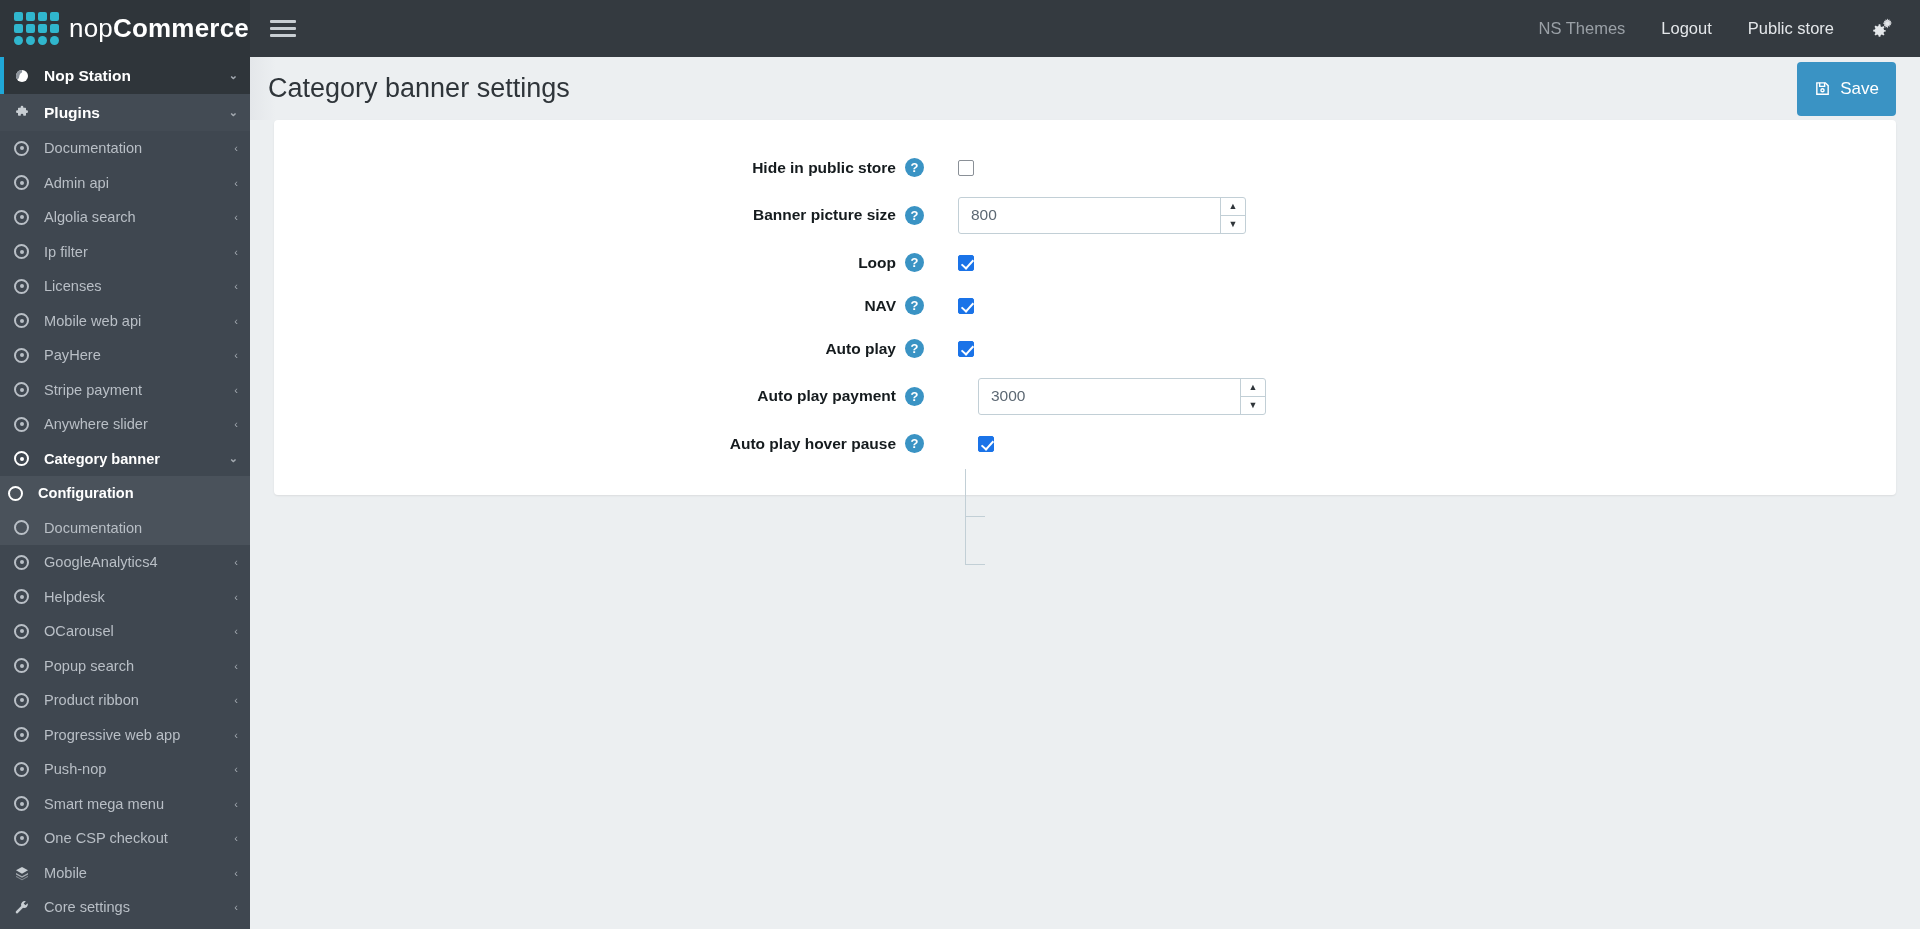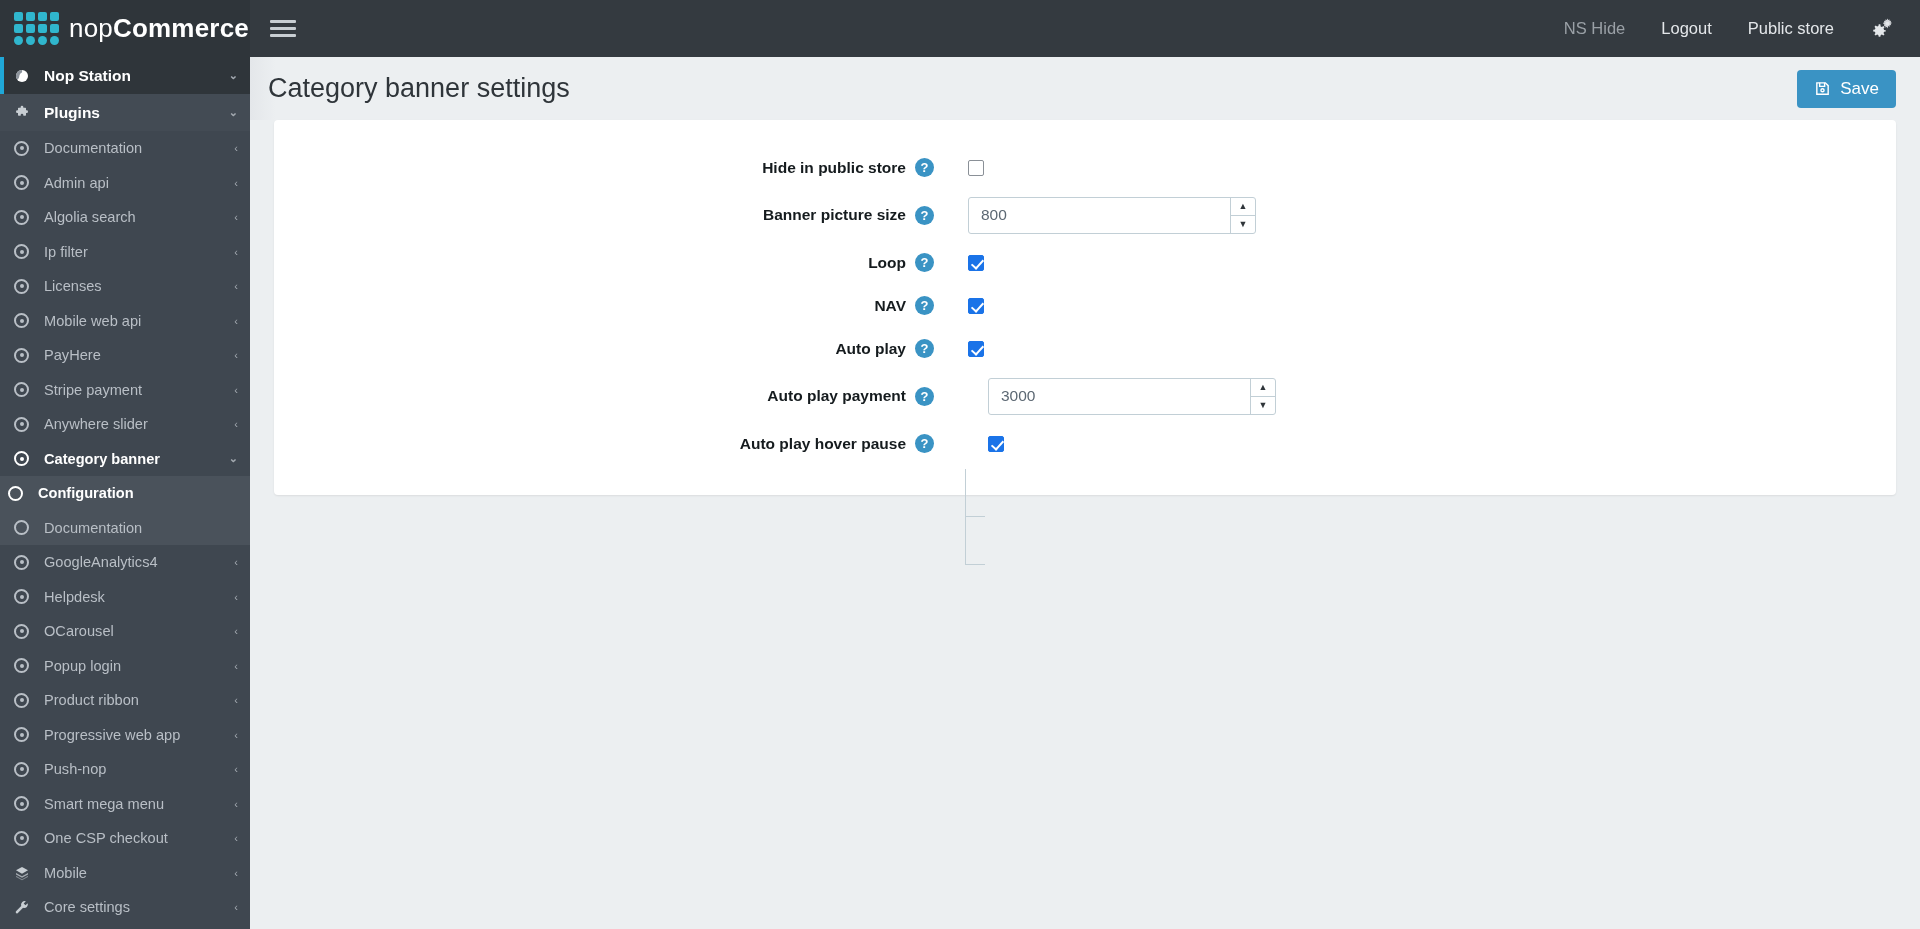--- a/index.html
+++ b/index.html
@@ -69,27 +69,27 @@
   .content-col { flex: 1; display: flex; flex-direction: column; min-width: 0; background: #eceff1; }
   .page-head {
     height: 63px; flex: 0 0 63px; display: flex; align-items: center;
     justify-content: space-between; padding: 0 24px 0 18px;
     background: linear-gradient(to right, #e4e7ea 0px, #eceff1 26px);
   }
   .page-title { font-size: 27px; color: #2f353a; font-weight: 400; }
   .btn-save {
     display: inline-flex; align-items: center; gap: 9px;
     background: #3a93c4; color: #fff; border: none; border-radius: 4px;
-    height: 38px; padding: 0 17px; font-size: 17px; cursor: pointer;
+    height: 54px; padding: 0 17px; font-size: 17px; cursor: pointer;
     font-family: "Liberation Sans", sans-serif;
   }
   .btn-save .sv { width: 17px; height: 17px; display: block; }
 
   .content-scroll { flex: 1; padding: 0 24px; min-height: 0; }
-  .card { background: #fff; border-radius: 4px; padding: 26px 0 30px 10px; box-shadow: 0 1px 2px rgba(0,0,0,.08); }
+  .card { background: #fff; border-radius: 4px; padding: 26px 0 30px 0; box-shadow: 0 1px 2px rgba(0,0,0,.08); }
 
   
   .form-row { display: flex; align-items: center; min-height: 43px; }
   .form-label {
     width: 660px; flex: 0 0 660px; text-align: right; padding-right: 10px;
     font-size: 15.5px; font-weight: 700; color: #151b1e;
     display: flex; align-items: center; justify-content: flex-end; gap: 9px;
   }
   .help {
     width: 19px; height: 19px; border-radius: 50%; background: #3a93c4; color: #fff;
@@ -152,21 +152,21 @@
       <div class="brand-text"><span>nop</span><b>Commerce</b></div>
     </div>
 
     <div class="topbar-right-wrap">
       <div class="hamburger">
           <i></i>
           <i></i>
           <i></i>
         </div>
       <div class="topnav">
-        <a class="muted" href="#">NS Hide</a>
+        <a class="muted" href="#">NS Themes</a>
         <a href="#">Logout</a>
         <a href="#">Public store</a>
         <span class="gears">
           <svg width="18" height="18" viewBox="0 0 24 24" style="left:0;top:4px;fill:#e4e7ea">
             <path d="M12 8a4 4 0 100 8 4 4 0 000-8zm0 6.2a2.2 2.2 0 110-4.4 2.2 2.2 0 010 4.4zm9-1.1v-2.2l-2.3-.4a7 7 0 00-.7-1.7l1.3-1.9-1.5-1.6-1.9 1.3a7 7 0 00-1.7-.7L13.8 3h-2.2l-.4 2.3c-.6.1-1.2.4-1.7.7L7.6 4.7 6 6.3l1.3 1.9c-.3.5-.5 1.1-.7 1.7L4.3 10.3v2.2l2.3.4c.2.6.4 1.2.7 1.7l-1.3 1.9 1.6 1.6 1.9-1.3c.5.3 1.1.5 1.7.7l.4 2.3h2.2l.4-2.3c.6-.2 1.2-.4 1.7-.7l1.9 1.3 1.5-1.6-1.3-1.9c.3-.5.5-1.1.7-1.7l2.3-.4z"></path>
           </svg>
           <svg width="11" height="11" viewBox="0 0 24 24" style="left:12px;top:0;fill:#e4e7ea">
             <circle cx="12" cy="12" r="4"></circle>
             <path d="M12 1l1.6 3.2L17 3l-.6 3.5 3.5-.6-1.2 3.4L22 11l-3.2 1.6 1.2 3.4-3.5-.6.6 3.5-3.4-1.2L12 23l-1.6-3.3-3.4 1.2.6-3.5-3.5.6 1.2-3.4L2 11l3.3-1.7-1.2-3.4 3.5.6L7 3l3.4 1.2z" opacity=".9"></path>
           </svg>
@@ -297,21 +297,21 @@
           <span class="ico">
             <span class="dot-circle"></span>
           </span>
           <span class="lbl">OCarousel</span>
           <span class="caret">‹</span>
         </div>
         <div class="nav-item ">
           <span class="ico">
             <span class="dot-circle"></span>
           </span>
-          <span class="lbl">Popup login</span>
+          <span class="lbl">Popup search</span>
           <span class="caret">‹</span>
         </div>
         <div class="nav-item ">
           <span class="ico">
             <span class="dot-circle"></span>
           </span>
           <span class="lbl">Product ribbon</span>
           <span class="caret">‹</span>
         </div>
         <div class="nav-item ">

